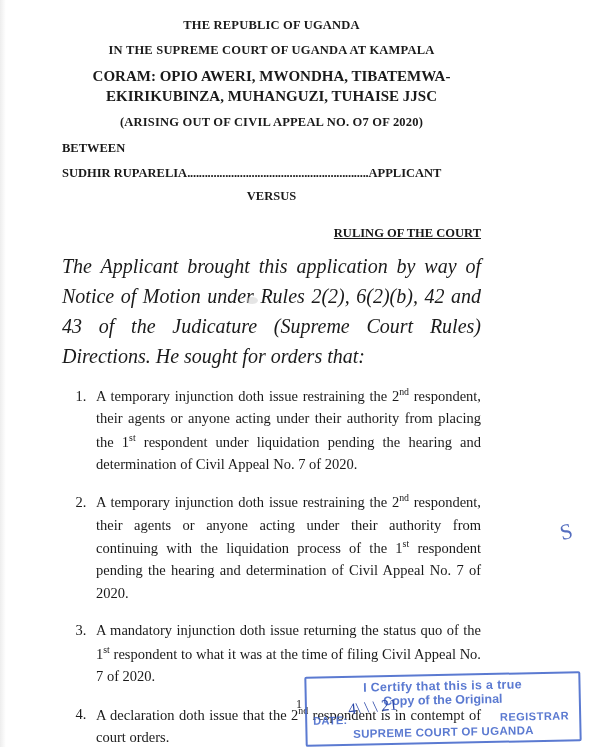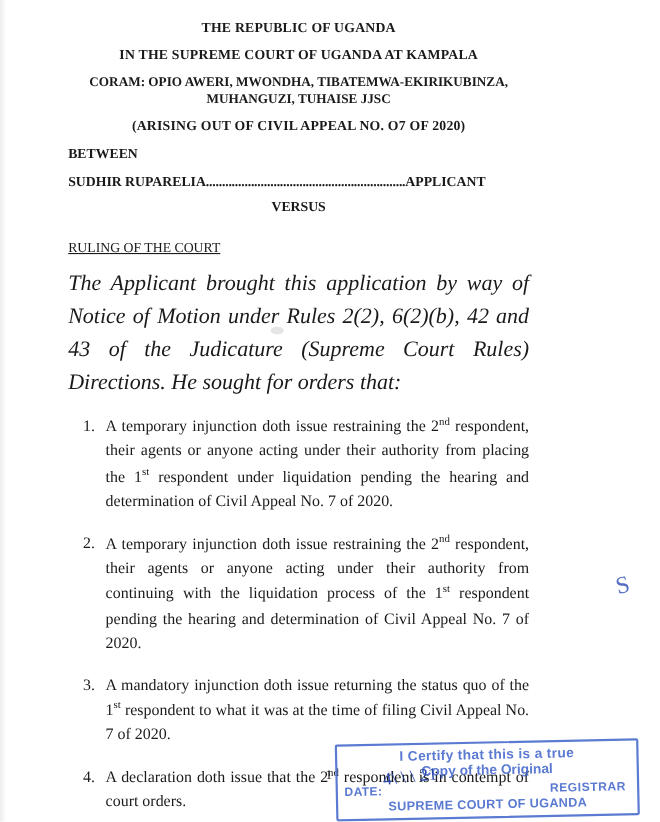--- a/index.html
+++ b/index.html
@@ -33,21 +33,21 @@
     font-size: 12.5px;
     letter-spacing: 0.2px;
     margin: 0 0 9px 0;
     line-height: 1.25;
   }
   .hdr.tight {
     margin-bottom: 8px;
   }
   .coram {
     font-weight: bold;
-    font-size: 12px;
+    font-size: 15px;
     text-align: center;
     line-height: 1.3;
     margin: 0 0 9px 0;
     padding: 0 4px;
   }
   .between {
     font-weight: bold;
     font-size: 12.5px;
     margin: 10px 0 9px 0;
   }
@@ -76,22 +76,22 @@
   }
   .resp-list li {
     margin: 0 0 2px 0;
     white-space: nowrap;
   }
   .resp-list li .num {
     display: inline-block;
     width: 16px;
   }
   .ruling-title {
-    text-align: left;
-    font-weight: normal;
+    text-align: right;
+    font-weight: bold;
     font-size: 12.5px;
     text-decoration: underline;
     margin: 22px 0 10px 0;
   }
   .para {
     font-size: 20px;
     line-height: 1.5;
     text-align: justify;
     margin: 0 0 13px 0;
     font-style: italic;

